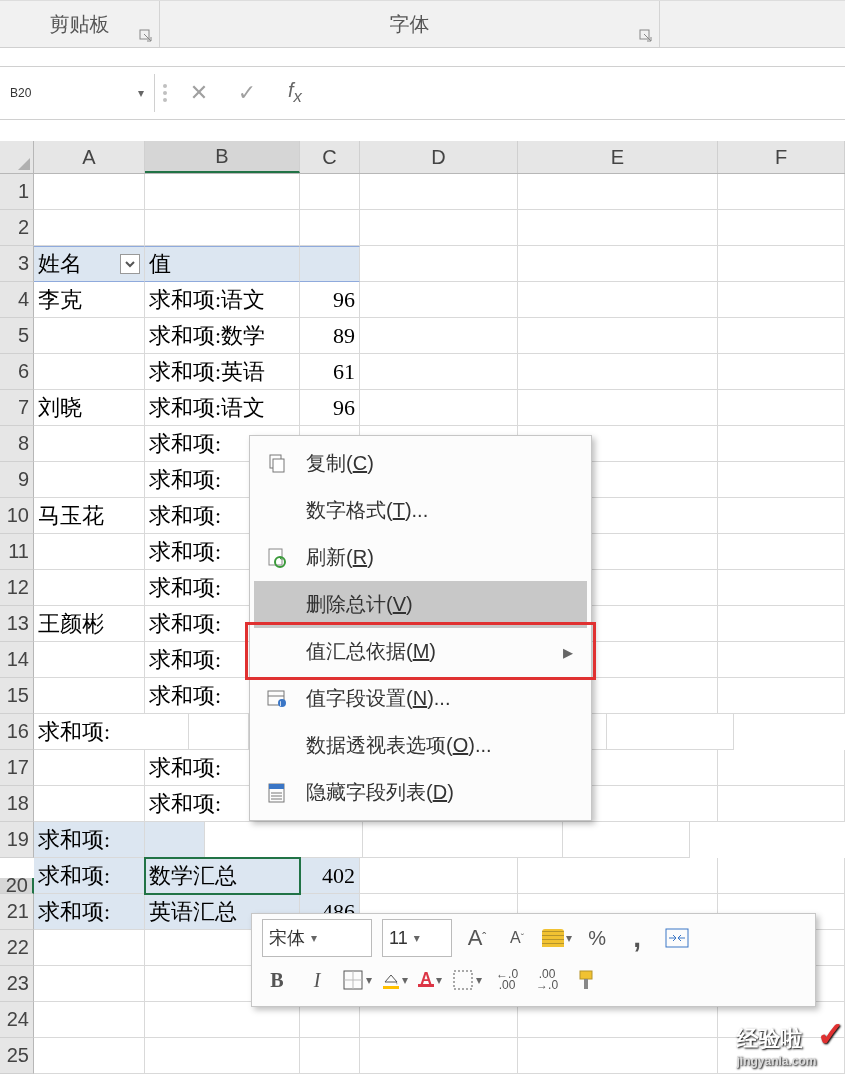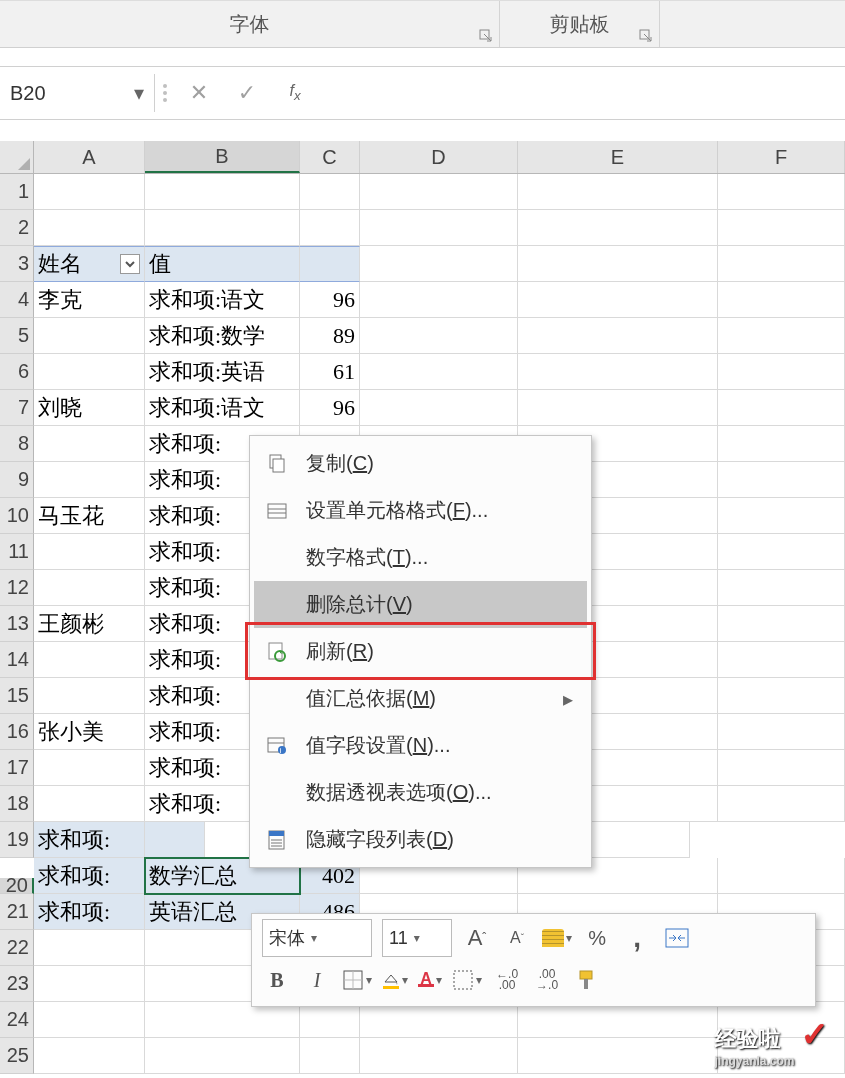--- a/index.html
+++ b/index.html
@@ -8,25 +8,25 @@
   
   .ribbon-labels { position: absolute; top: 0; left: 0; right: 0; height: 48px; background: #f1f1f1; border-top: 1px solid #ddd; border-bottom: 1px solid #d0d0d0; display: flex; }
   .rib-group { position: relative; display: flex; align-items: center; justify-content: center; color: #555; font-size: 20px; }
   .rib-g1 { width: 160px; border-right: 1px solid #d4d4d4; }
   .rib-g2 { width: 500px; border-right: 1px solid #d4d4d4; }
   .rib-launch { position: absolute; bottom: 4px; right: 6px; width: 14px; height: 14px; }
   .rib-launch svg { display:block; }
 
   
   .fbar { position:absolute; top:66px; left:0; right:0; height:54px; background:#fff; display:flex; align-items:center; border-top:1px solid #d0d0d0; border-bottom:1px solid #d0d0d0; }
-  .namebox { width:155px; height:38px; display:flex; align-items:center; padding:0 10px; font-size:20px; color:#333; border-right:1px solid #d0d0d0; }
+  .namebox { width:155px; height:38px; display:flex; align-items:center; padding:0 10px; font-size:12px; color:#333; border-right:1px solid #d0d0d0; }
   .namebox .dd { margin-left:auto; color:#666; }
   .fx-btn { width:48px; height:38px; display:flex; align-items:center; justify-content:center; color:#a0a0a0; font-size:22px; }
   .fx-btn.dark { color:#666; }
-  .fx-label { font-style: italic; font-size:16px; }
+  .fx-label { font-style: italic; font-size:20px; }
   .formula-input { flex:1; height:38px; padding:0 8px; font-size:20px; }
   .three-dots { display:flex; flex-direction:column; gap:3px; padding:0 8px; }
   .three-dots span { width:4px; height:4px; background:#c0c0c0; border-radius:50%; }
 
   
   .sheet { position:absolute; top:141px; left:0; right:0; bottom:0; }
   .col-headers { display:flex; height:33px; background:#e6e6e6; border-bottom:1px solid #b7b7b7; }
   .corner { width:34px; border-right:1px solid #b7b7b7; background:#e6e6e6; position:relative; }
   .corner::after { content:''; position:absolute; right:3px; bottom:3px; border:6px solid transparent; border-right-color:#b0b0b0; border-bottom-color:#b0b0b0; }
   .col-h { border-right:1px solid #d0d0d0; display:flex; align-items:center; justify-content:center; font-size:20px; color:#444; background:#e6e6e6; }
@@ -63,39 +63,39 @@
   .font-name{width:110px;} .font-size{width:70px;}
   .tb-btn { min-width:30px; height:30px; display:flex; align-items:center; justify-content:center; color:#555; font-size:20px; }
   .tb-split { display:flex; align-items:center; }
   .tb-split .dd { font-size:12px; color:#666; margin-left:2px; }
   .underline-bar { width:16px; height:3px; }
   .yellow{background:#ffc000;} .red{background:#dc3545;}
   .stack { display:flex; flex-direction:column; align-items:center; font-size:12px; line-height:11px; }
   .coins{ width:22px; height:18px; background:repeating-linear-gradient(0deg,#f1c232,#f1c232 3px,#b5942b 3px,#b5942b 4px); border-radius:3px 3px 0 0;}
 
   
-  .watermark { position:absolute; right:16px; bottom:10px; color:#fff; font-size:22px; font-weight:bold; text-shadow:1px 1px 2px #000; z-index:50; display:flex; align-items:baseline; gap:6px;}
+  .watermark { position:absolute; right:0; bottom:10px; color:#fff; font-size:22px; font-weight:bold; text-shadow:1px 1px 2px #000; z-index:50; display:flex; align-items:baseline; }
   .watermark .sub{ font-size:12px; display:block; color:#ddd;}
   .watermark .check{ color:#e03131; font-size:34px; font-weight:bold;}
 </style>
 </head>
 <body>
 
 <div class="ribbon-labels">
-  <div class="rib-group rib-g2">
-    <span>字体</span>
+  <div class="rib-group rib-g1">
+    <span>剪贴板</span>
     <span class="rib-launch">
       <svg width="14" height="14">
           <rect x="1" y="1" width="9" height="9" fill="none" stroke="#888"></rect>
           <path d="M5 5 L12 12 M12 8 V12 H8" stroke="#888" fill="none"></path>
         </svg>
     </span>
   </div>
-  <div class="rib-group rib-g1">
-    <span>剪贴板</span>
+  <div class="rib-group rib-g2">
+    <span>字体</span>
     <span class="rib-launch">
       <svg width="14" height="14">
           <rect x="1" y="1" width="9" height="9" fill="none" stroke="#888"></rect>
           <path d="M5 5 L12 12 M12 8 V12 H8" stroke="#888" fill="none"></path>
         </svg>
     </span>
   </div>
 </div>
 
 <div class="fbar">
@@ -264,21 +264,20 @@
         <div class="row-h">15</div>
         <div class="cell w-A"></div>
         <div class="cell w-B">求和项:</div>
         <div class="cell w-C num"></div>
         <div class="cell w-D"></div>
         <div class="cell w-E"></div>
         <div class="cell w-F"></div>
       </div>
       <div class="row">
         <div class="row-h">16</div>
-        <div class="cell w-A">张小美</div>
         <div class="cell w-B">求和项:</div>
         <div class="cell w-C num"></div>
         <div class="cell w-D"></div>
         <div class="cell w-E"></div>
         <div class="cell w-F"></div>
       </div>
       <div class="row">
         <div class="row-h">17</div>
         <div class="cell w-A"></div>
         <div class="cell w-B">求和项:</div>
@@ -365,46 +364,36 @@
   <div class="ctx-item">
     <span class="ctx-icon">
         <svg width="22" height="22">
           <rect x="4" y="2" width="11" height="13" fill="none" stroke="#777"></rect>
           <rect x="7" y="6" width="11" height="13" fill="#fff" stroke="#777"></rect>
         </svg>
       </span>
     <span><span>复制(</span><span class="u">C</span><span>)</span></span>
   </div>
   <div class="ctx-item">
-    <span class="ctx-icon">
-        <svg width="22" height="22">
-          <rect x="2" y="4" width="18" height="14" fill="none" stroke="#777"></rect>
-          <line x1="2" y1="9" x2="20" y2="9" stroke="#777"></line>
-          <line x1="2" y1="13" x2="20" y2="13" stroke="#777"></line>
-        </svg>
-      </span>
-    <span><span>设置单元格格式(</span><span class="u">F</span><span>)...</span></span>
-  </div>
-  <div class="ctx-item">
     <span class="ctx-icon"></span>
     <span><span>数字格式(</span><span class="u">T</span><span>)...</span></span>
+  </div>
+  <div class="ctx-item">
+    <span class="ctx-icon">
+        <svg width="22" height="22">
+          <rect x="3" y="2" width="13" height="16" fill="#fff" stroke="#888"></rect>
+          <circle cx="14" cy="15" r="5" fill="none" stroke="#3a9a3a" stroke-width="2"></circle>
+          <path d="M14 10 L17 13 L14 12" fill="#3a9a3a"></path>
+        </svg>
+      </span>
+    <span><span>刷新(</span><span class="u">R</span><span>)</span></span>
   </div>
   <div class="ctx-item hover">
     <span class="ctx-icon"></span>
     <span><span>删除总计(</span><span class="u">V</span><span>)</span></span>
-  </div>
-  <div class="ctx-item">
-    <span class="ctx-icon">
-        <svg width="22" height="22">
-          <rect x="3" y="2" width="13" height="16" fill="#fff" stroke="#888"></rect>
-          <circle cx="14" cy="15" r="5" fill="none" stroke="#3a9a3a" stroke-width="2"></circle>
-          <path d="M14 10 L17 13 L14 12" fill="#3a9a3a"></path>
-        </svg>
-      </span>
-    <span><span>刷新(</span><span class="u">R</span><span>)</span></span>
   </div>
   <div class="ctx-item">
     <span class="ctx-icon"></span>
     <span><span>值汇总依据(</span><span class="u">M</span><span>)</span></span>
     <span class="ctx-arrow">▸</span>
   </div>
   <div class="ctx-item">
     <span class="ctx-icon">
         <svg width="22" height="22">
           <rect x="2" y="3" width="16" height="14" fill="none" stroke="#777"></rect>

